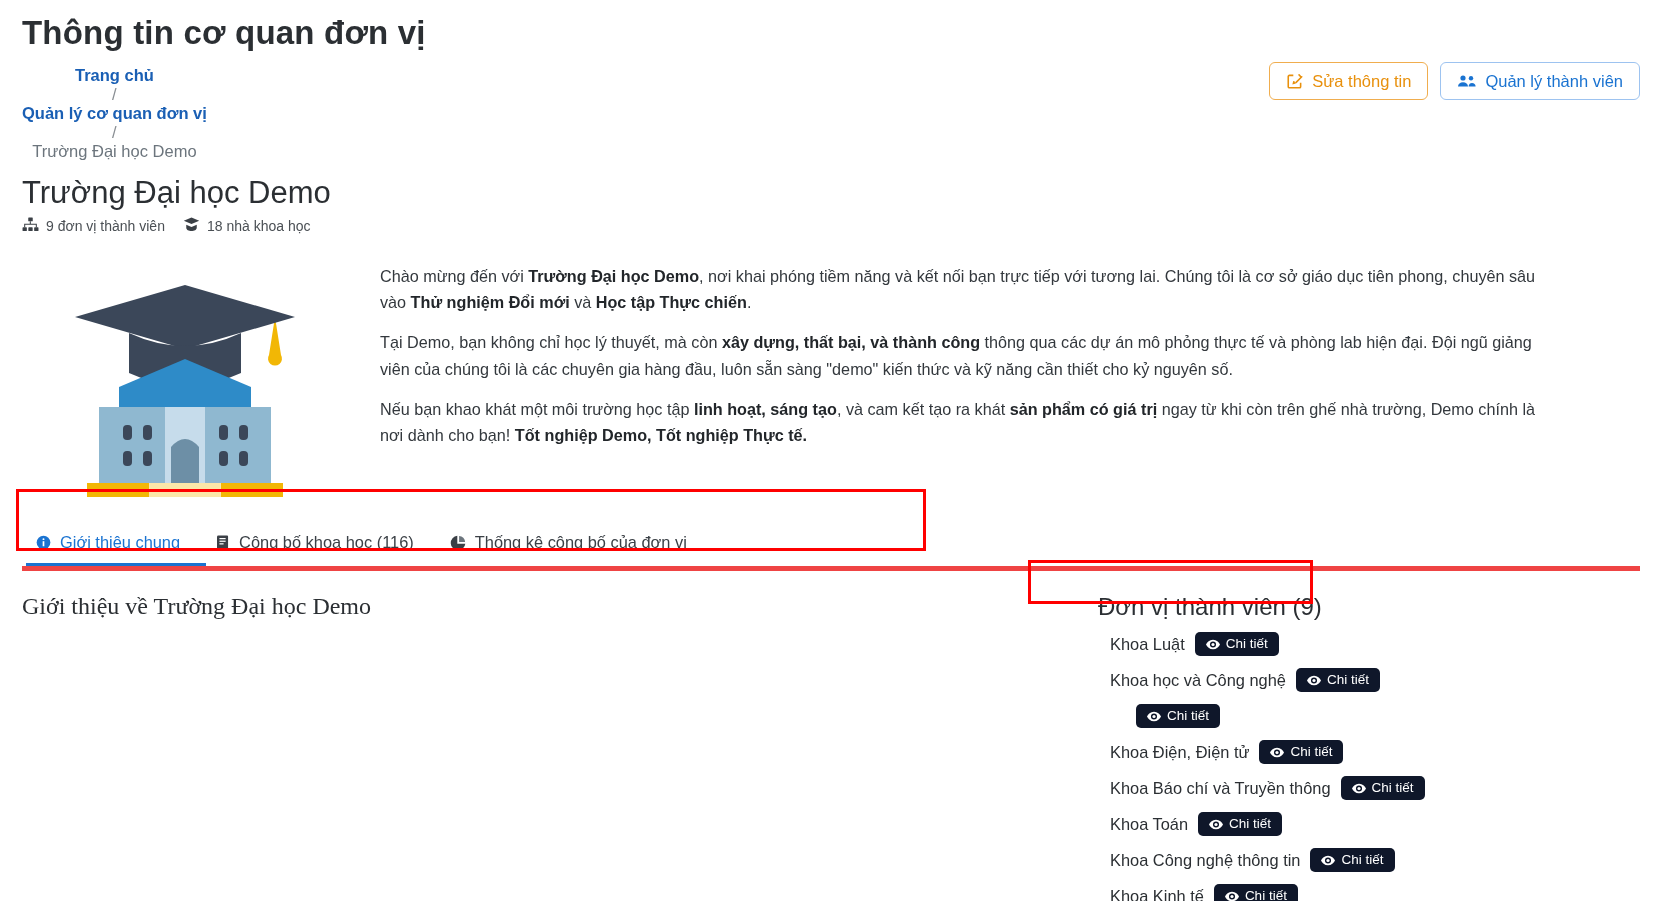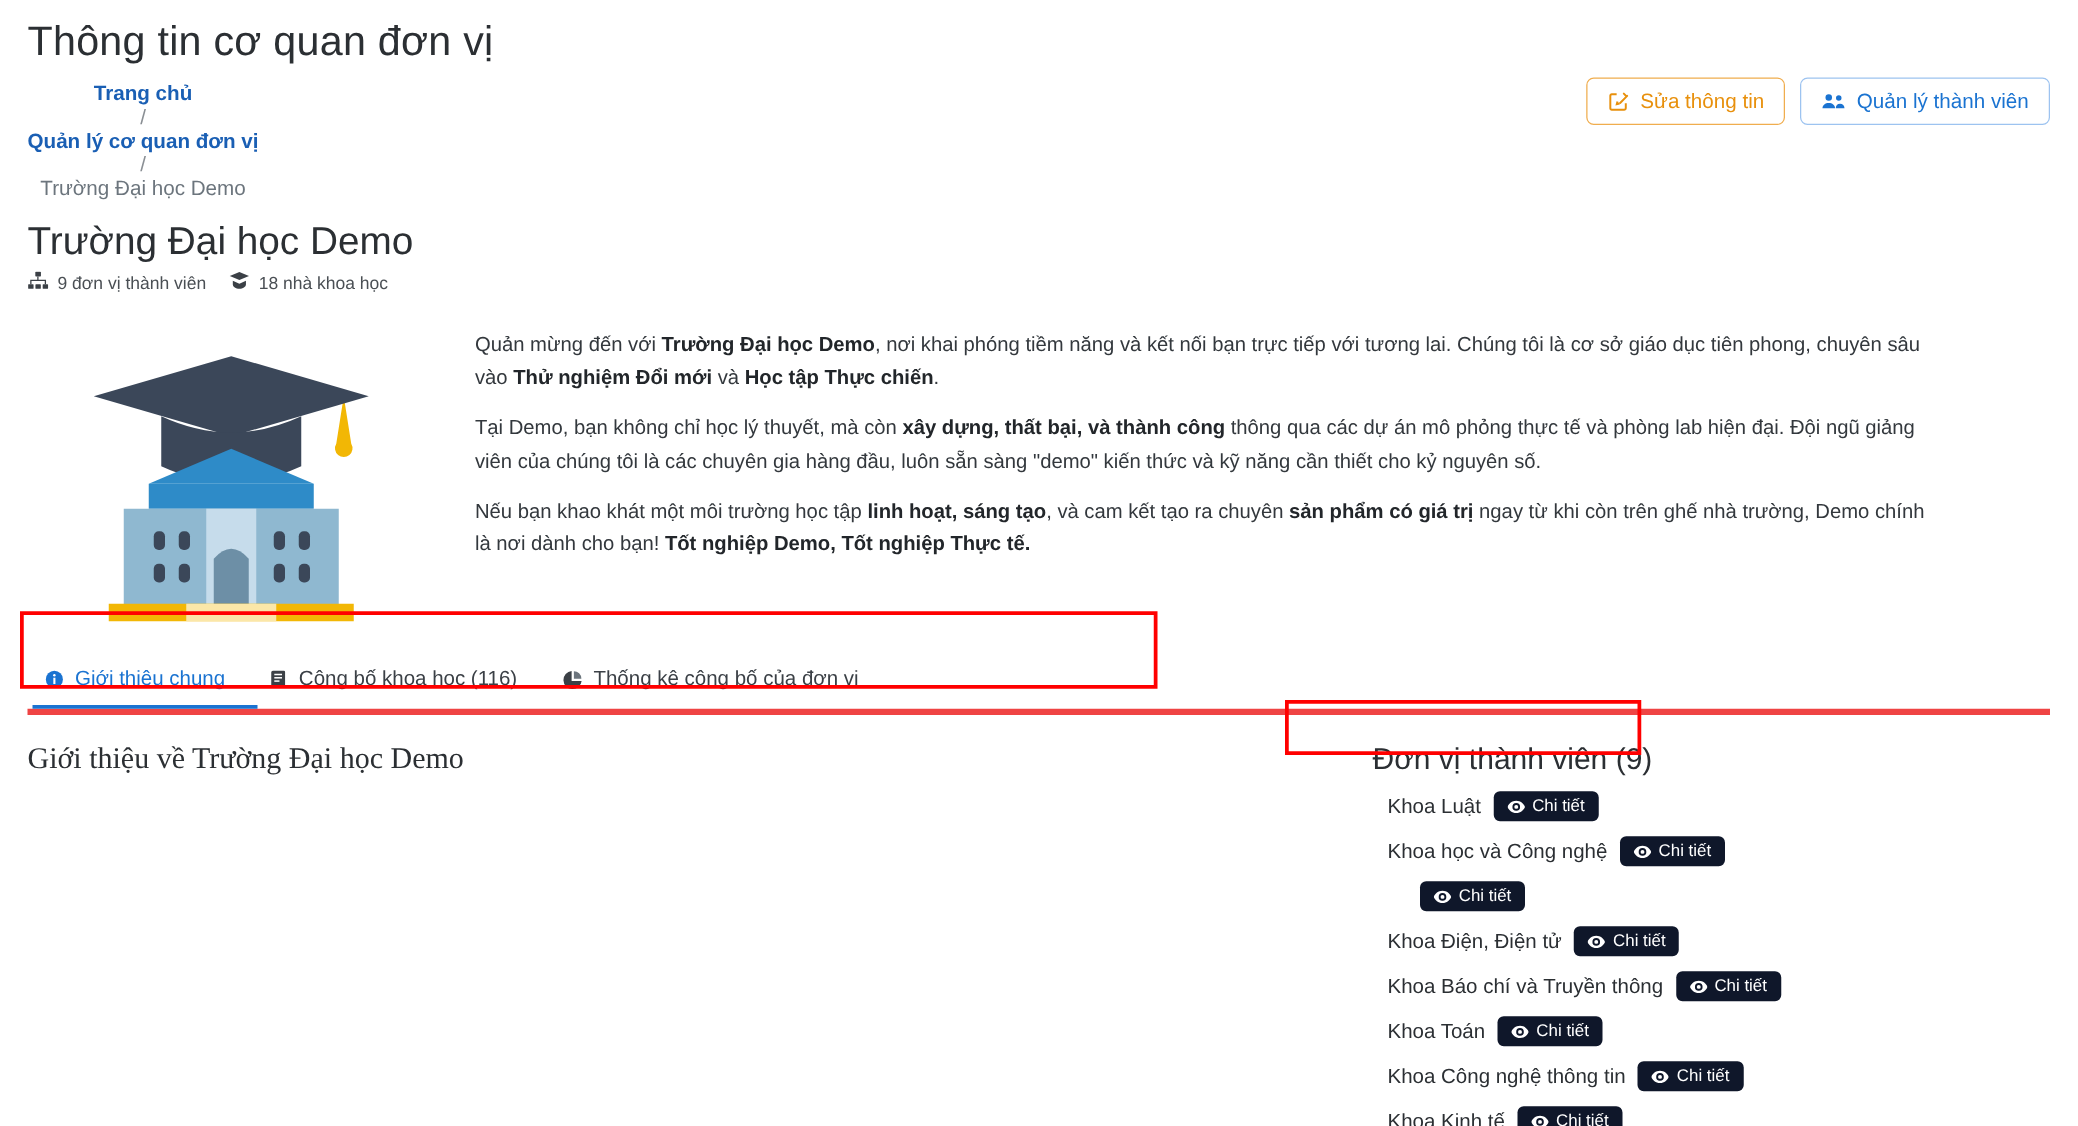--- a/index.html
+++ b/index.html
@@ -13,21 +13,21 @@
   }
   .page {
     position: relative;
     width: 1662px; height: 901px;
     padding: 14px 22px 0 22px;
   }
 
   
   .page-title {
     font-size: 33px;
-    font-weight: 400;
+    font-weight: 700;
     color: #2b2f33;
     margin: 0 0 10px 0;
     letter-spacing: .2px;
   }
   .crumb-row {
     display: flex;
     align-items: flex-start;
     justify-content: space-between;
   }
   .breadcrumb {
@@ -295,27 +295,27 @@
 
           <path d="M114 192 q14 -16 28 0 l0 38 l-28 0 z" fill="#6d8fa6"></path>
 
           <rect x="30" y="228" width="196" height="14" fill="#f2b705"></rect>
           <rect x="92" y="228" width="72" height="14" fill="#fbe7a8"></rect>
         </svg>
       </span>
     </div>
     <div class="intro-text">
       <p>
-        <span>Quản mừng đến với </span><b>Trường Đại học Demo</b><span>, nơi khai phóng tiềm năng và kết nối bạn trực tiếp với tương lai. Chúng tôi là cơ sở giáo dục tiên phong, chuyên sâu vào </span><b>Thử nghiệm Đổi mới</b><span> và </span><b>Học tập Thực chiến</b><span>.</span>
+        <span>Chào mừng đến với </span><b>Trường Đại học Demo</b><span>, nơi khai phóng tiềm năng và kết nối bạn trực tiếp với tương lai. Chúng tôi là cơ sở giáo dục tiên phong, chuyên sâu vào </span><b>Thử nghiệm Đổi mới</b><span> và </span><b>Học tập Thực chiến</b><span>.</span>
       </p>
       <p>
         <span>Tại Demo, bạn không chỉ học lý thuyết, mà còn </span><b>xây dựng, thất bại, và thành công</b><span> thông qua các dự án mô phỏng thực tế và phòng lab hiện đại. Đội ngũ giảng viên của chúng tôi là các chuyên gia hàng đầu, luôn sẵn sàng "demo" kiến thức và kỹ năng cần thiết cho kỷ nguyên số.</span>
       </p>
       <p>
-        <span>Nếu bạn khao khát một môi trường học tập </span><b>linh hoạt, sáng tạo</b><span>, và cam kết tạo ra chuyên </span><b>sản phẩm có giá trị</b><span> ngay từ khi còn trên ghế nhà trường, Demo chính là nơi dành cho bạn! </span><b>Tốt nghiệp Demo, Tốt nghiệp Thực tế.</b>
+        <span>Nếu bạn khao khát một môi trường học tập </span><b>linh hoạt, sáng tạo</b><span>, và cam kết tạo ra khát </span><b>sản phẩm có giá trị</b><span> ngay từ khi còn trên ghế nhà trường, Demo chính là nơi dành cho bạn! </span><b>Tốt nghiệp Demo, Tốt nghiệp Thực tế.</b>
       </p>
     </div>
   </div>
 
   <div class="tabs-wrap">
     <div class="tabs">
       <div class="tab active">
         <span class="t-icon">
           <svg width="15" height="15" viewBox="0 0 16 16" fill="#1a73d1">
             <circle cx="8" cy="8" r="7.3"></circle>

